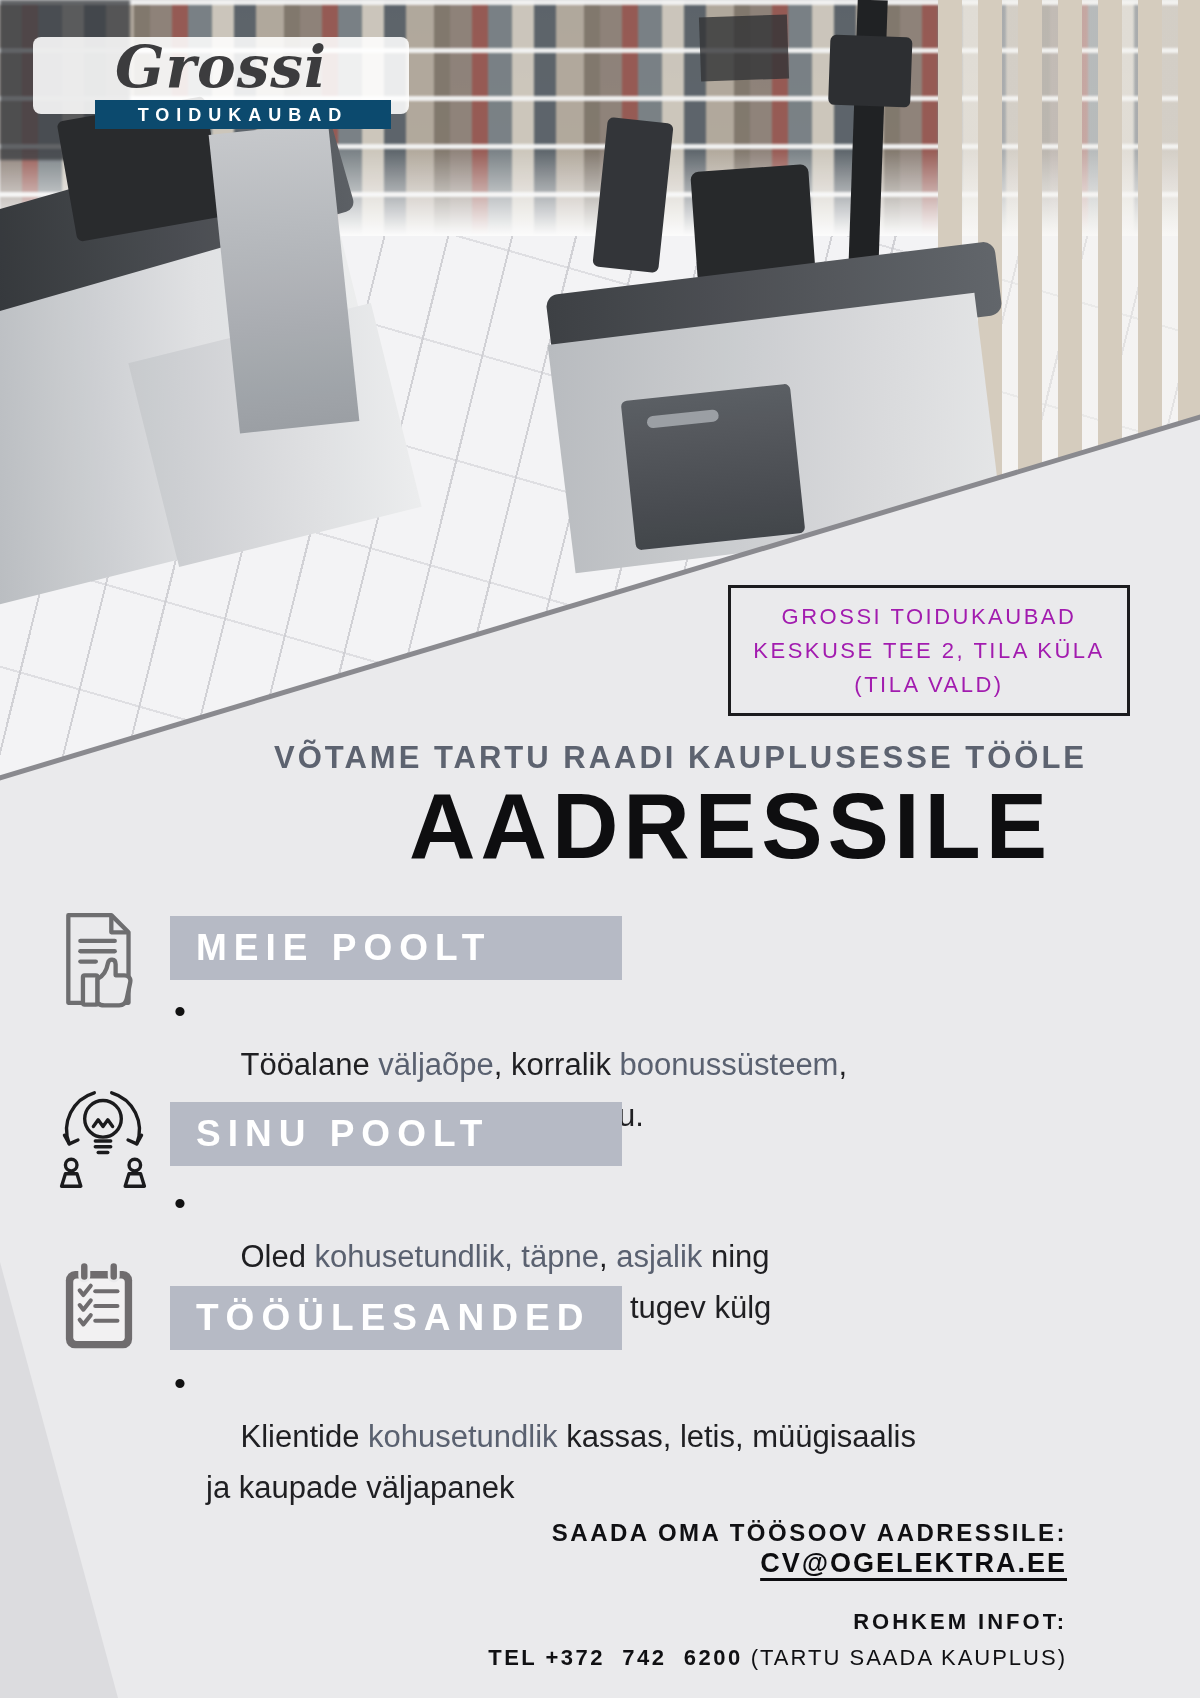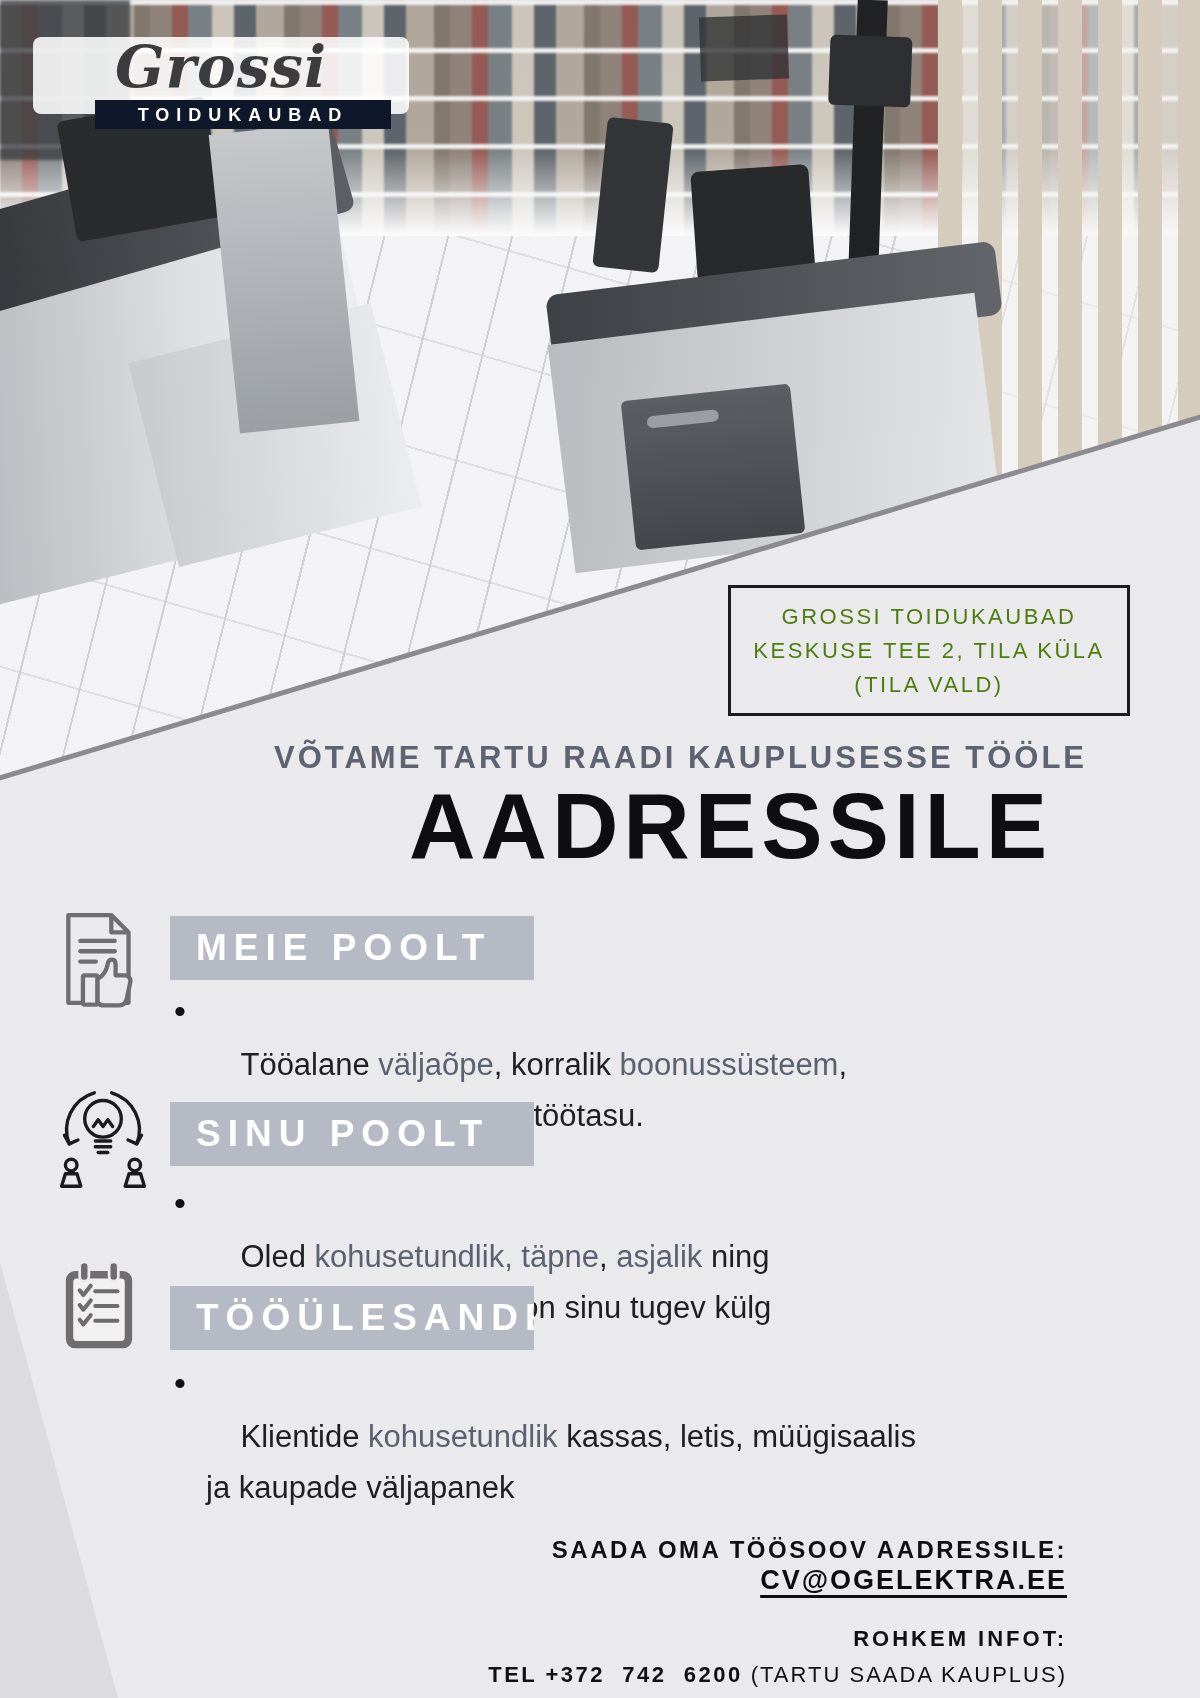--- a/index.html
+++ b/index.html
@@ -49,56 +49,56 @@
   .ph-bin::after{content:"";position:absolute;left:24px;top:18px;width:72px;height:12px;background:#9aa0a7;border-radius:6px;}
 
   .diag-line{position:absolute;left:0;top:0;pointer-events:none;}
   .corner-wedge{position:absolute;left:0;top:1262px;width:118px;height:436px;background:#dcdcdf;
     clip-path:polygon(0 0,100% 100%,0 100%);}
 
   
   .logo{position:absolute;left:33px;top:37px;width:376px;height:77px;background:rgba(255,255,255,.88);border-radius:8px;}
   .logo-script{position:absolute;left:0;right:0;top:-4px;text-align:center;
     font-family:"DejaVu Serif",serif;font-style:italic;font-weight:700;font-size:58px;color:#3c3c3e;letter-spacing:1px;}
-  .logo-band{position:absolute;left:62px;top:63px;width:296px;height:29px;background:#0f172a;
+  .logo-band{position:absolute;left:62px;top:63px;width:296px;height:29px;background:#0c4a6e;
     color:#ffffff;font-size:18px;font-weight:700;letter-spacing:7px;text-align:center;line-height:30px;}
 
   
   .address-box{position:absolute;left:728px;top:585px;width:396px;height:125px;border:3px solid #1c1c1e;
     display:flex;flex-direction:column;justify-content:center;align-items:center;background:rgba(234,234,236,.65);}
-  .address-box div{font-size:22px;letter-spacing:2.5px;color:#4d7c0f;line-height:34px;font-weight:500;}
+  .address-box div{font-size:22px;letter-spacing:2.5px;color:#a21caf;line-height:34px;font-weight:500;}
 
   
   .headline{position:absolute;left:0;right:113px;top:740px;text-align:right;
     font-size:31px;font-weight:700;letter-spacing:3px;color:#5d6370;}
   .job-title{position:absolute;left:0;right:148px;top:774px;text-align:right;
     font-size:92px;font-weight:800;letter-spacing:5px;color:#0e0e10;}
 
   
   .sec-icon{position:absolute;}
   .icon-1{left:58px;top:908px;width:86px;height:102px;}
   .icon-2{left:50px;top:1078px;width:106px;height:124px;}
   .icon-3{left:60px;top:1260px;width:78px;height:92px;}
-  .sec-bar{position:absolute;left:170px;width:364px;height:64px;background:#b6bac5;
+  .sec-bar{position:absolute;left:170px;width:452px;height:64px;background:#b6bac5;
     color:#ffffff;font-size:37px;font-weight:600;letter-spacing:7px;line-height:64px;padding-left:26px;box-sizing:border-box;
     white-space:nowrap;overflow:hidden;}
   .bar-1{top:916px;}
   .bar-2{top:1102px;}
   .bar-3{top:1286px;}
   .bullet{position:absolute;left:172px;width:900px;padding-left:34px;box-sizing:border-box;
     font-size:31px;line-height:51px;color:#1f1f22;white-space:pre-wrap;}
   .bullet .dot{position:absolute;left:2px;top:-2px;font-size:34px;color:#111;}
   .bullet .b{font-weight:400;color:#5a6170;}
   .bul-1{top:988px;}
   .bul-2{top:1180px;}
   .bul-3{top:1360px;}
 
   
   .contact{position:absolute;right:133px;top:1518px;text-align:right;color:#101013;}
-  .send-label{font-size:24px;font-weight:700;letter-spacing:2.5px;line-height:30px;margin-top:17px;}
+  .send-label{font-size:24px;font-weight:700;letter-spacing:2.5px;line-height:30px;}
   .email{display:inline-block;font-size:27px;font-weight:800;letter-spacing:2px;
     text-decoration:underline;text-underline-offset:6px;text-decoration-thickness:3px;color:#0d0d10;}
   .info-label{margin-top:30px;font-size:22px;font-weight:700;letter-spacing:3px;line-height:26px;}
   .phone-line{margin-top:8px;font-size:22px;letter-spacing:2px;line-height:30px;}
   .phone-line .phone{font-weight:800;white-space:pre;letter-spacing:2.5px;}
 </style>
 </head>
 <body>
 
 <div class="poster">

